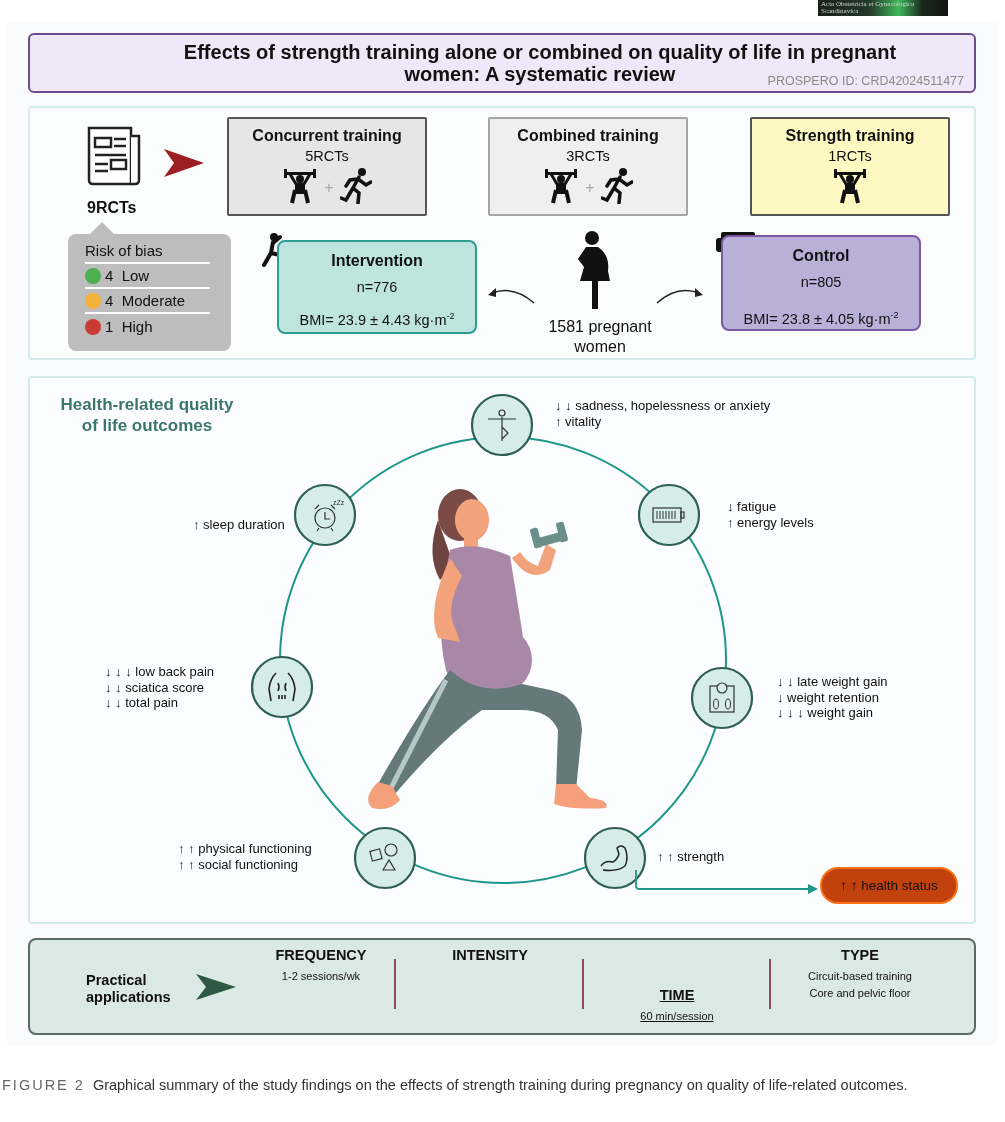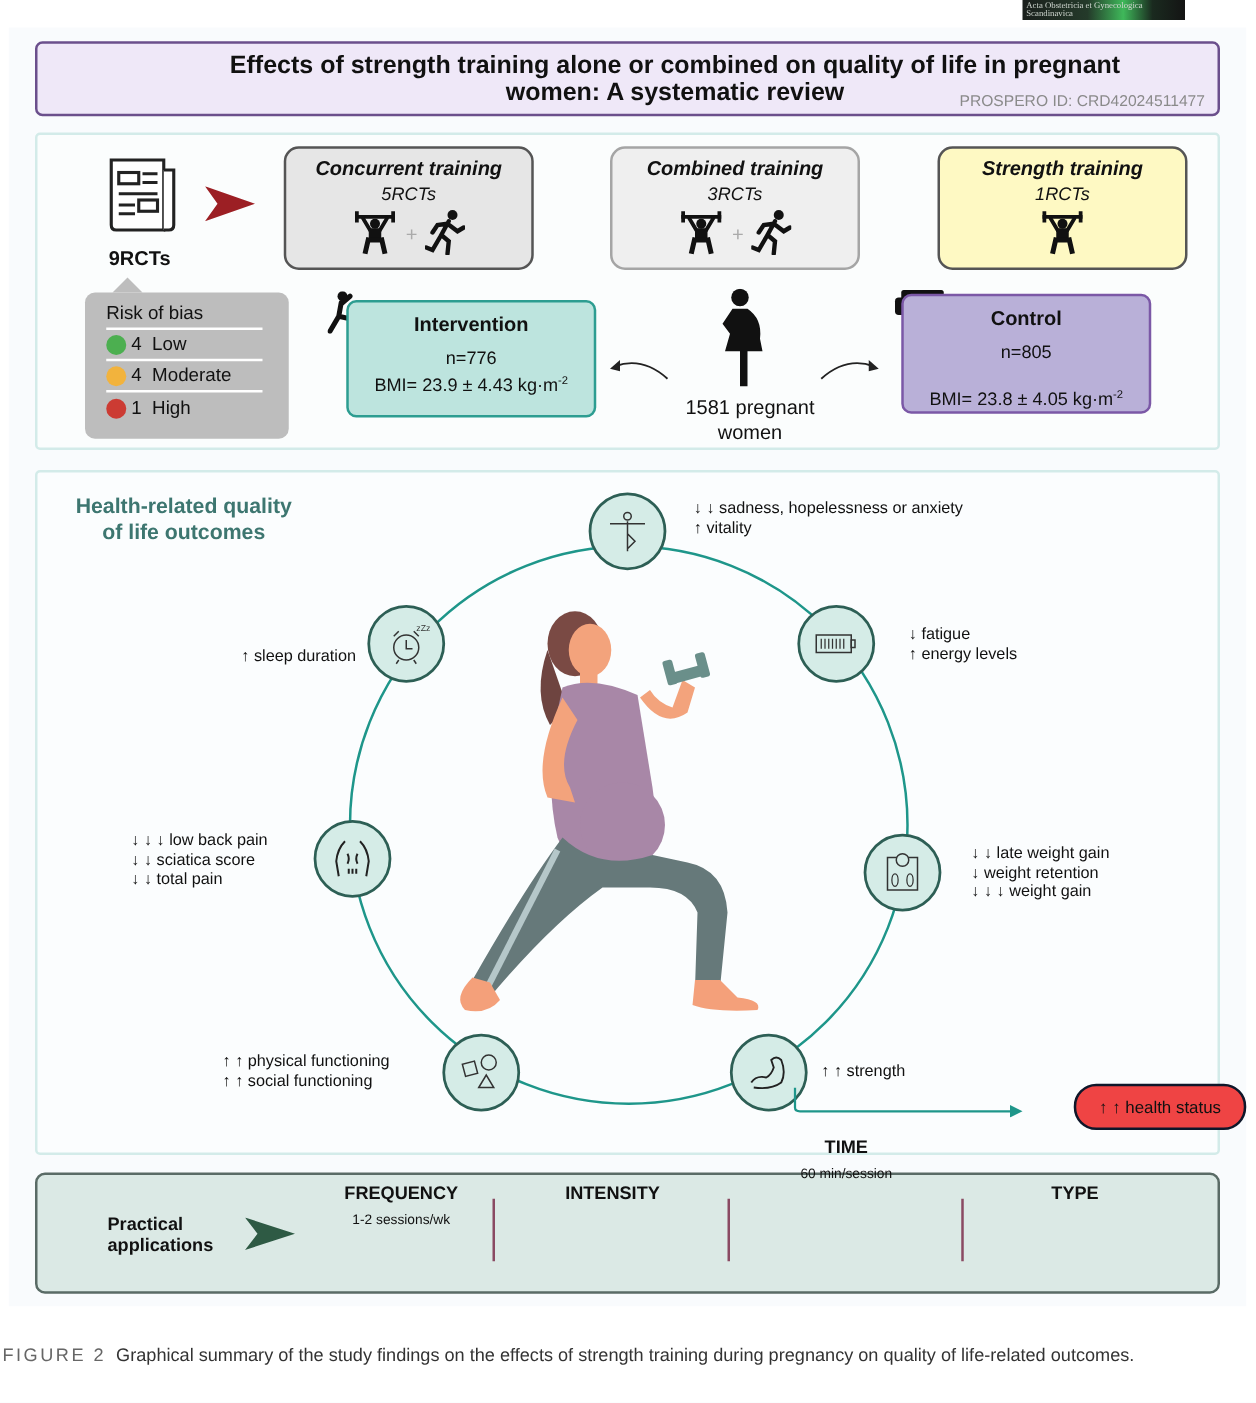--- a/index.html
+++ b/index.html
@@ -5,21 +5,21 @@
   * { box-sizing: border-box; margin: 0; padding: 0; }
   body { width: 1005px; height: 1122px; background: #ffffff; font-family: "Liberation Sans", sans-serif; color: #111; position: relative; overflow: hidden; }
   .abs { position: absolute; }
   .journal-thumb { left: 818px; top: 0; width: 130px; height: 16px; background: linear-gradient(90deg, #1a1f1c 0%, #243a2a 40%, #3fb85a 62%, #1a2a1f 80%, #141414 100%); color: #cfd6cf; font-family: "Liberation Serif", serif; font-size: 7px; line-height: 7px; padding: 1px 3px; overflow: hidden; }
   .canvas { left: 7px; top: 22px; width: 990px; height: 1023px; background: #f9fbfd; }
   .title-box { left: 28px; top: 33px; width: 948px; height: 60px; background: #efe8f8; border: 2px solid #6b4f8c; border-radius: 6px; }
   .title-text { left: 0; top: 6px; width: 100%; text-align: center; font-weight: bold; font-size: 20px; line-height: 22px; color: #111; padding: 0 80px; margin-left: 38px; }
   .prospero { right: 10px; top: 39px; font-size: 12.5px; color: #8a8a8a; }
   .panel1 { left: 28px; top: 106px; width: 948px; height: 254px; background: #fbfdfd; border: 2px solid #d3ebe9; border-radius: 4px; }
   .panel2 { left: 28px; top: 376px; width: 948px; height: 548px; background: #fbfdfe; border: 2px solid #d3ebe9; border-radius: 4px; }
-  .tbox { border-radius: 12px; text-align: center; font-style: italic; }
+  .tbox { border-radius: 2px; text-align: center; }
   .tbox .h { font-weight: bold; font-size: 16px; margin-top: 8px; }
   .tbox .n { font-size: 14.5px; margin-top: 3px; }
   .tbox .icons { margin-top: 4px; display: flex; justify-content: center; align-items: center; gap: 6px; }
   .plus { color: #aaa; font-size: 16px; }
   .rcts { font-weight: bold; font-size: 16px; }
   .bias-box { left: 68px; top: 234px; width: 163px; height: 117px; background: #bdbdbd; border-radius: 8px; padding: 8px 17px; }
   .bias-box:before { content: ""; position: absolute; left: 22px; top: -12px; border-left: 12px solid transparent; border-right: 12px solid transparent; border-bottom: 12px solid #bdbdbd; }
   .bias-title { font-size: 15px; padding-bottom: 3px; border-bottom: 2px solid #fff; width: 125px; }
   .bias-row { display: flex; align-items: center; font-size: 15px; height: 25px; border-bottom: 2px solid #fff; width: 125px; }
   .bias-row:last-child { border-bottom: none; }
@@ -30,21 +30,21 @@
   sup { font-size: 9px; }
   .outcome { font-size: 13px; line-height: 15.5px; color: #111; white-space: nowrap; }
   .section-title { left: 52px; top: 394px; font-weight: bold; font-size: 17px; line-height: 21px; color: #3d7670; text-align: center; width: 190px; }
   .bottom-panel { left: 28px; top: 938px; width: 948px; height: 97px; background: #dbe9e5; border: 2px solid #5a6b66; border-radius: 8px; }
   .pa-col { text-align: center; }
   .pa-col .h { font-weight: bold; font-size: 14.5px; }
   .pa-col .v { font-size: 11px; margin-top: 5px; line-height: 17px; }
   .vsep { width: 2px; height: 50px; background: #8a4a63; }
   .caption { left: 2px; top: 1074px; width: 990px; font-size: 14.5px; line-height: 22px; color: #333; }
   .caption .fig { letter-spacing: 2px; color: #666; margin-right: 8px; }
-  .health-pill { left: 859px; top: 867px; width: 138px; height: 37px; border: 2px solid #0f172a; border-radius: 18px; background: #ef4444; font-size: 13.5px; display: flex; align-items: center; justify-content: center; }
+  .health-pill { left: 820px; top: 867px; width: 138px; height: 37px; border: 2px solid #f97316; border-radius: 18px; background: #c2410c; font-size: 13.5px; display: flex; align-items: center; justify-content: center; }
 </style>
 </head>
 <body>
 
 <div class="abs journal-thumb">
   <div>Acta Obstetricia et Gynecologica</div>
   <div>Scandinavica</div>
 </div>
 
 <div class="abs canvas"></div>
@@ -154,21 +154,21 @@
 <div class="abs" style="left:262px;top:233px;">
   <svg width="30" height="34" viewBox="0 0 30 34">
       <circle cx="12" cy="4" r="4" fill="#111"></circle>
       <path d="M11 9 L9 20 L2 32 M9 20 L18 22 L20 33 M11 10 L18 4" stroke="#111" stroke-width="4" fill="none" stroke-linecap="round"></path>
     </svg>
 </div>
 
 <div class="abs group-box" style="left:277px;top:240px;width:200px;height:94px;background:#bde4de;border:2px solid #2d9d91;">
   <div class="h">Intervention</div>
   <div class="n">n=776</div>
-  <div class="n" style="margin-top:0"><span>BMI= 23.9 ± 4.43 kg·m</span><sup>-2</sup></div>
+  <div class="n" style="margin-top:12px"><span>BMI= 23.9 ± 4.43 kg·m</span><sup>-2</sup></div>
 </div>
 
 <div class="abs" style="left:572px;top:231px;">
   <svg width="44" height="80" viewBox="0 0 44 80">
       <circle cx="20" cy="7" r="7" fill="#111"></circle>
       <path d="M14 16 H26 Q38 24 36 40 L38 50 H26 V78 H20 V50 H8 L12 36 L6 28 Z" fill="#111"></path>
     </svg>
 </div>
 <div class="abs" style="left:486px;top:283px;">
   <svg width="50" height="22" viewBox="0 0 50 22">
@@ -333,25 +333,29 @@
   <div class="h">FREQUENCY</div>
   <div class="v">1-2 sessions/wk</div>
 </div>
 <div class="abs vsep" style="left:394px;top:959px;"></div>
 
 <div class="abs pa-col" style="left:405px;top:947px;width:170px;">
   <div class="h">INTENSITY</div>
 </div>
 <div class="abs vsep" style="left:582px;top:959px;"></div>
 
-<div class="abs pa-col" style="left:597px;top:910px;width:160px;">
+<div class="abs pa-col" style="left:597px;top:987px;width:160px;text-decoration:underline;">
   <div class="h">TIME</div>
   <div class="v">60 min/session</div>
 </div>
 <div class="abs vsep" style="left:769px;top:959px;"></div>
 
 <div class="abs pa-col" style="left:775px;top:947px;width:170px;">
   <div class="h">TYPE</div>
+  <div class="v">
+      <div>Circuit-based training</div>
+      <div>Core and pelvic floor</div>
+    </div>
 </div>
 
 <div class="abs caption">
   <span class="fig">FIGURE 2</span><span>Graphical summary of the study findings on the effects of strength training during pregnancy on quality of life-related outcomes.</span>
 </div>
 
 </body></html>

